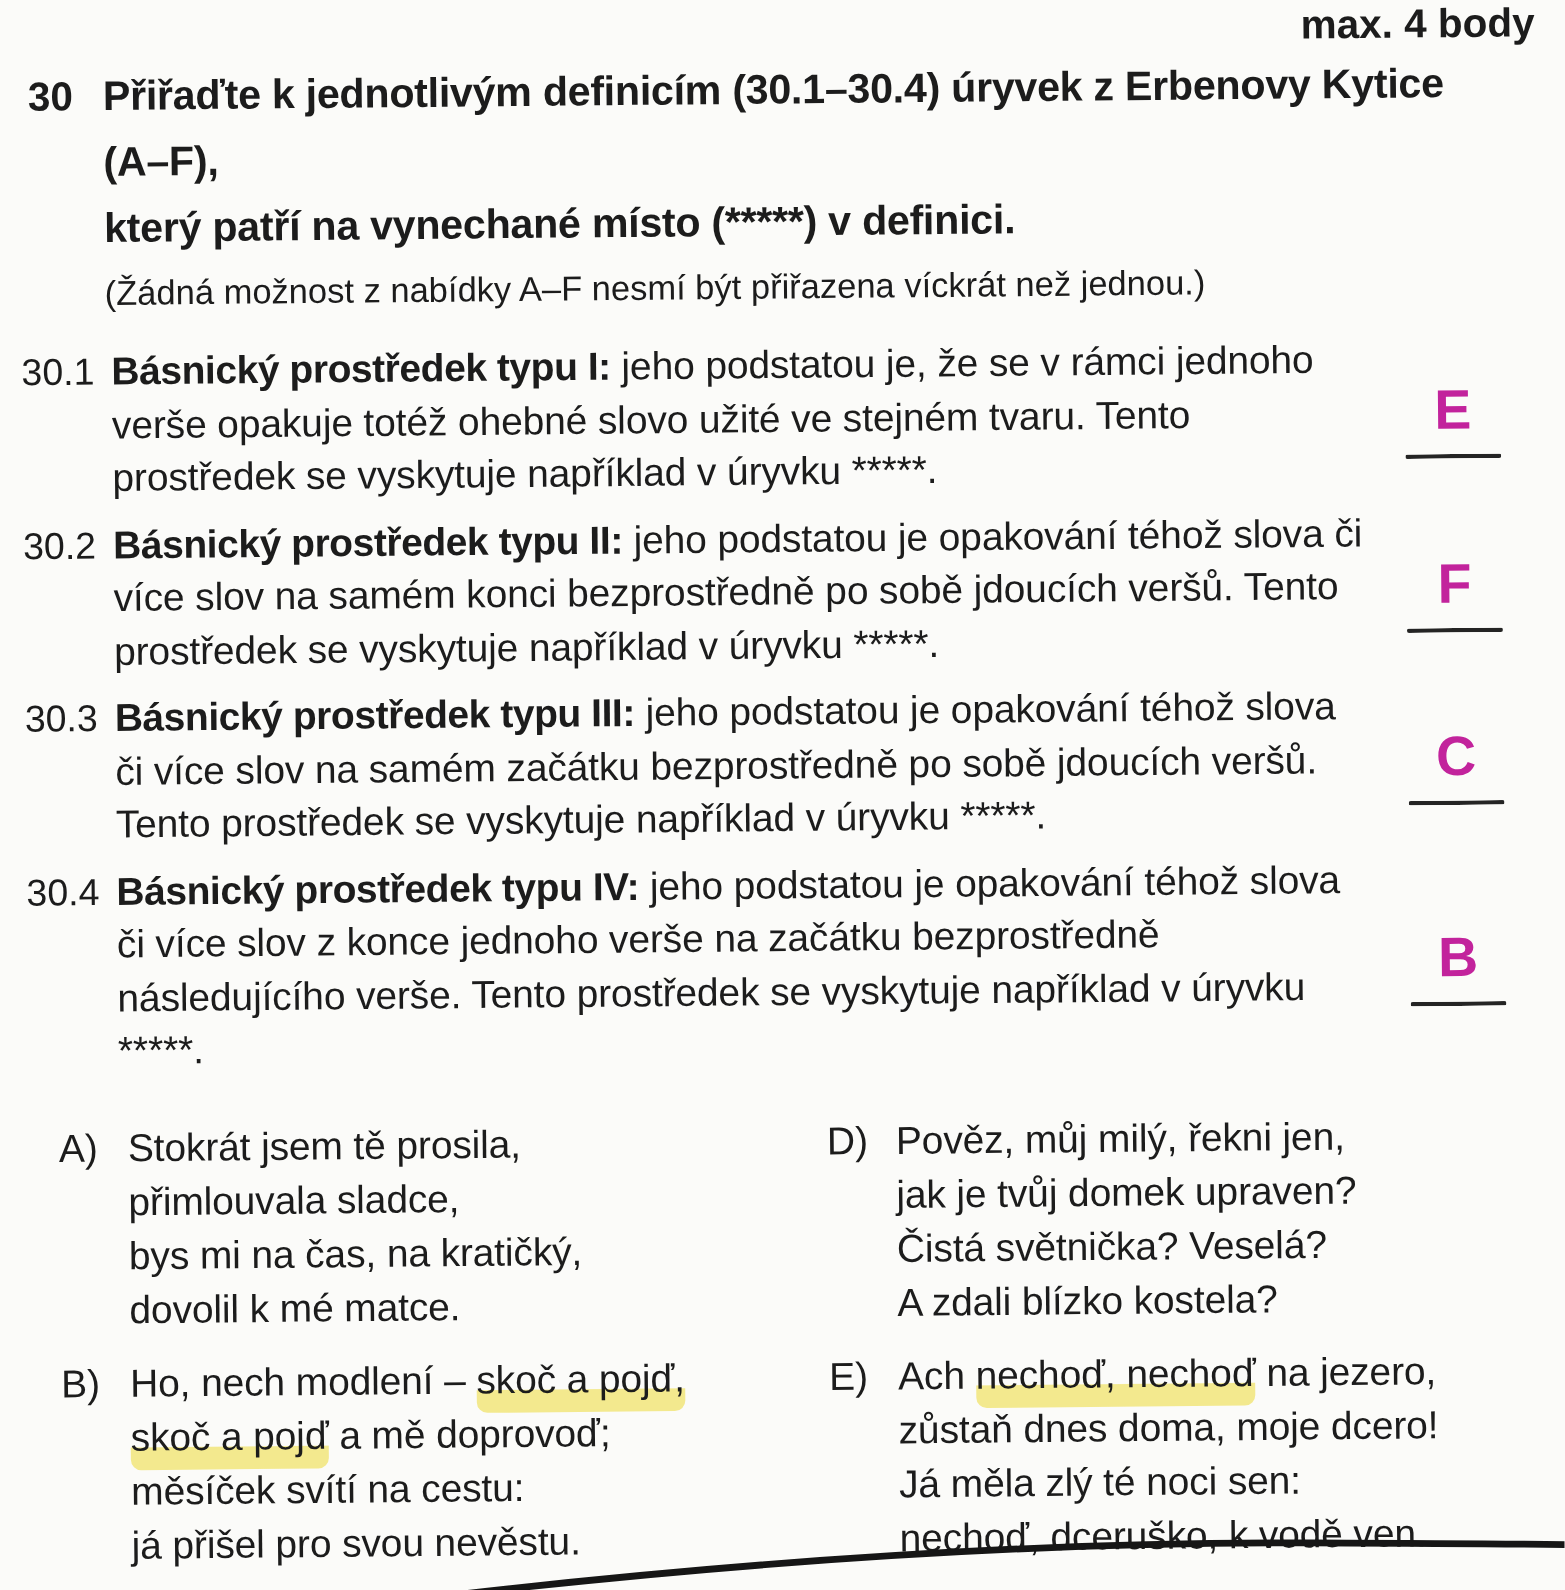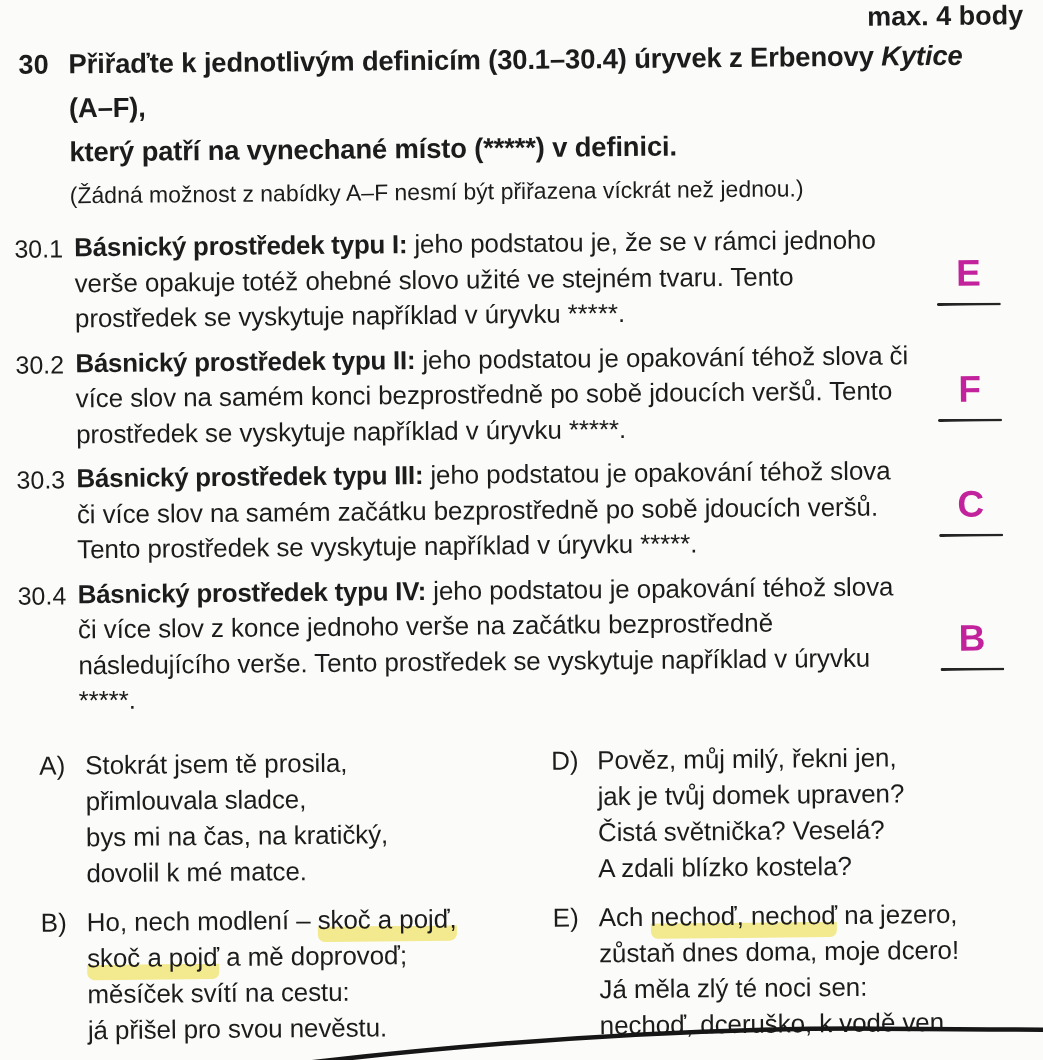--- a/index.html
+++ b/index.html
@@ -41,21 +41,21 @@
     line-height:44px;
     padding-left:6px;
   }
   .q-prompt{
     font-weight:700;
     font-size:27.5px;
     line-height:44px;
     letter-spacing:-0.2px;
     max-width:940px;
   }
-  .q-prompt .ital{font-style:italic;}
+  .q-prompt .ital{}
   .q-note{
     margin:6px 0 20px 56px;
     font-size:23px;
     line-height:30px;
   }
   
   .defs{display:flex;flex-direction:column;gap:9px;}
   .def-row{
     display:grid;
     grid-template-columns:60px 1fr 118px;

